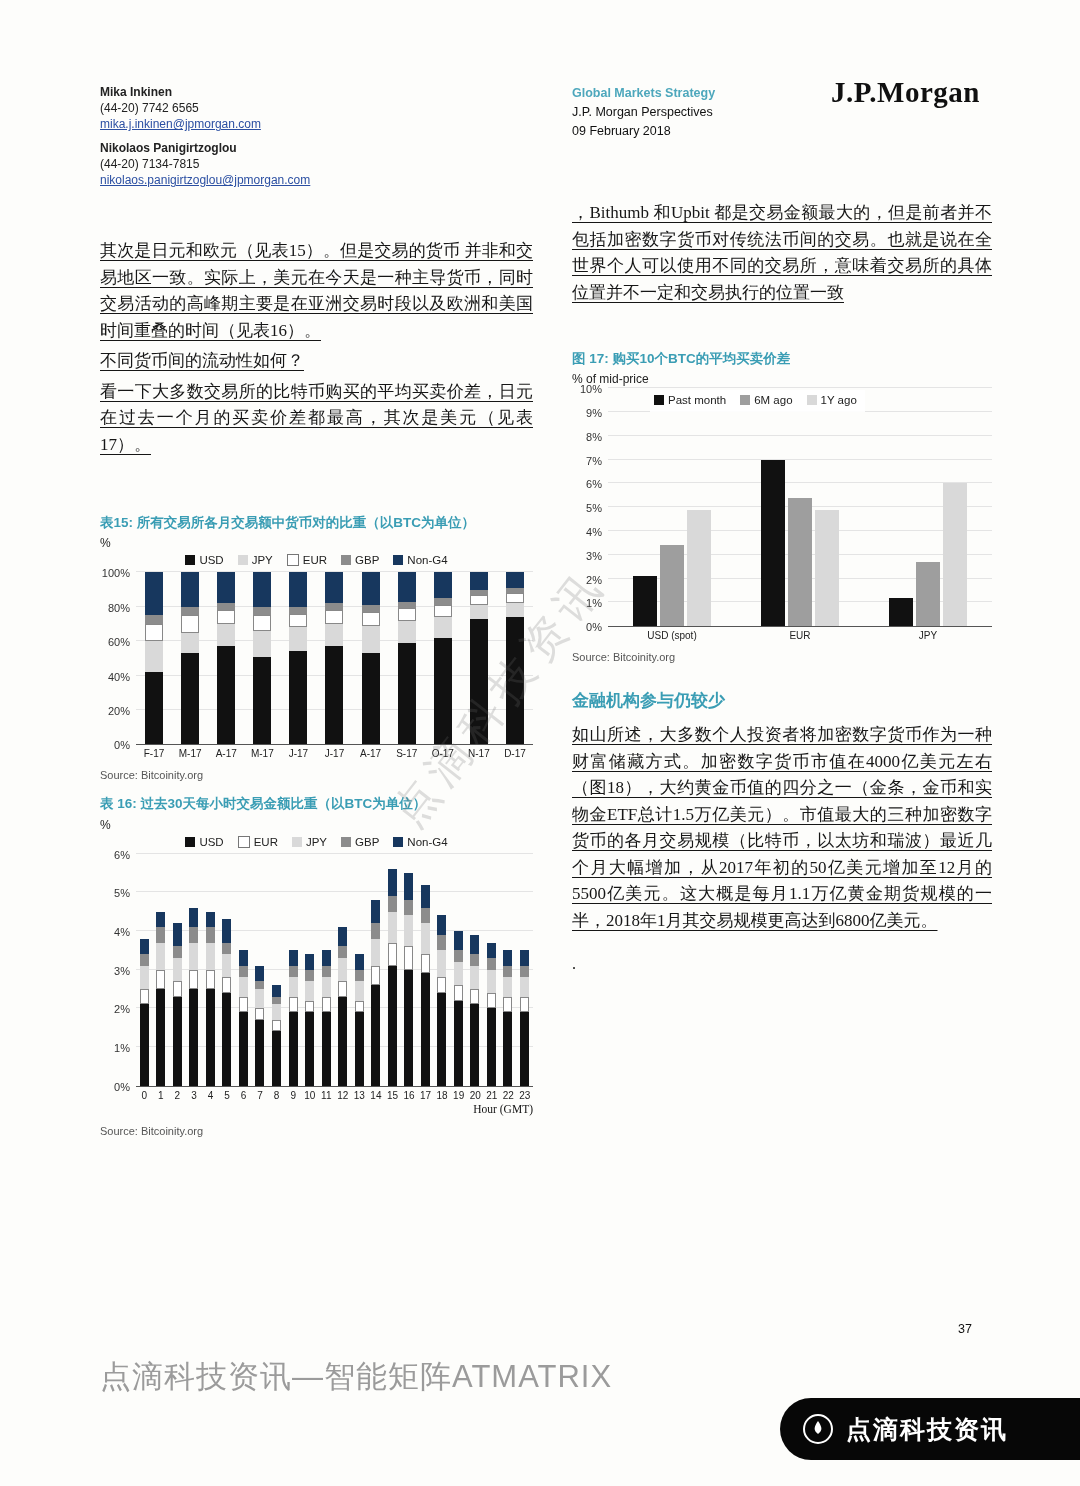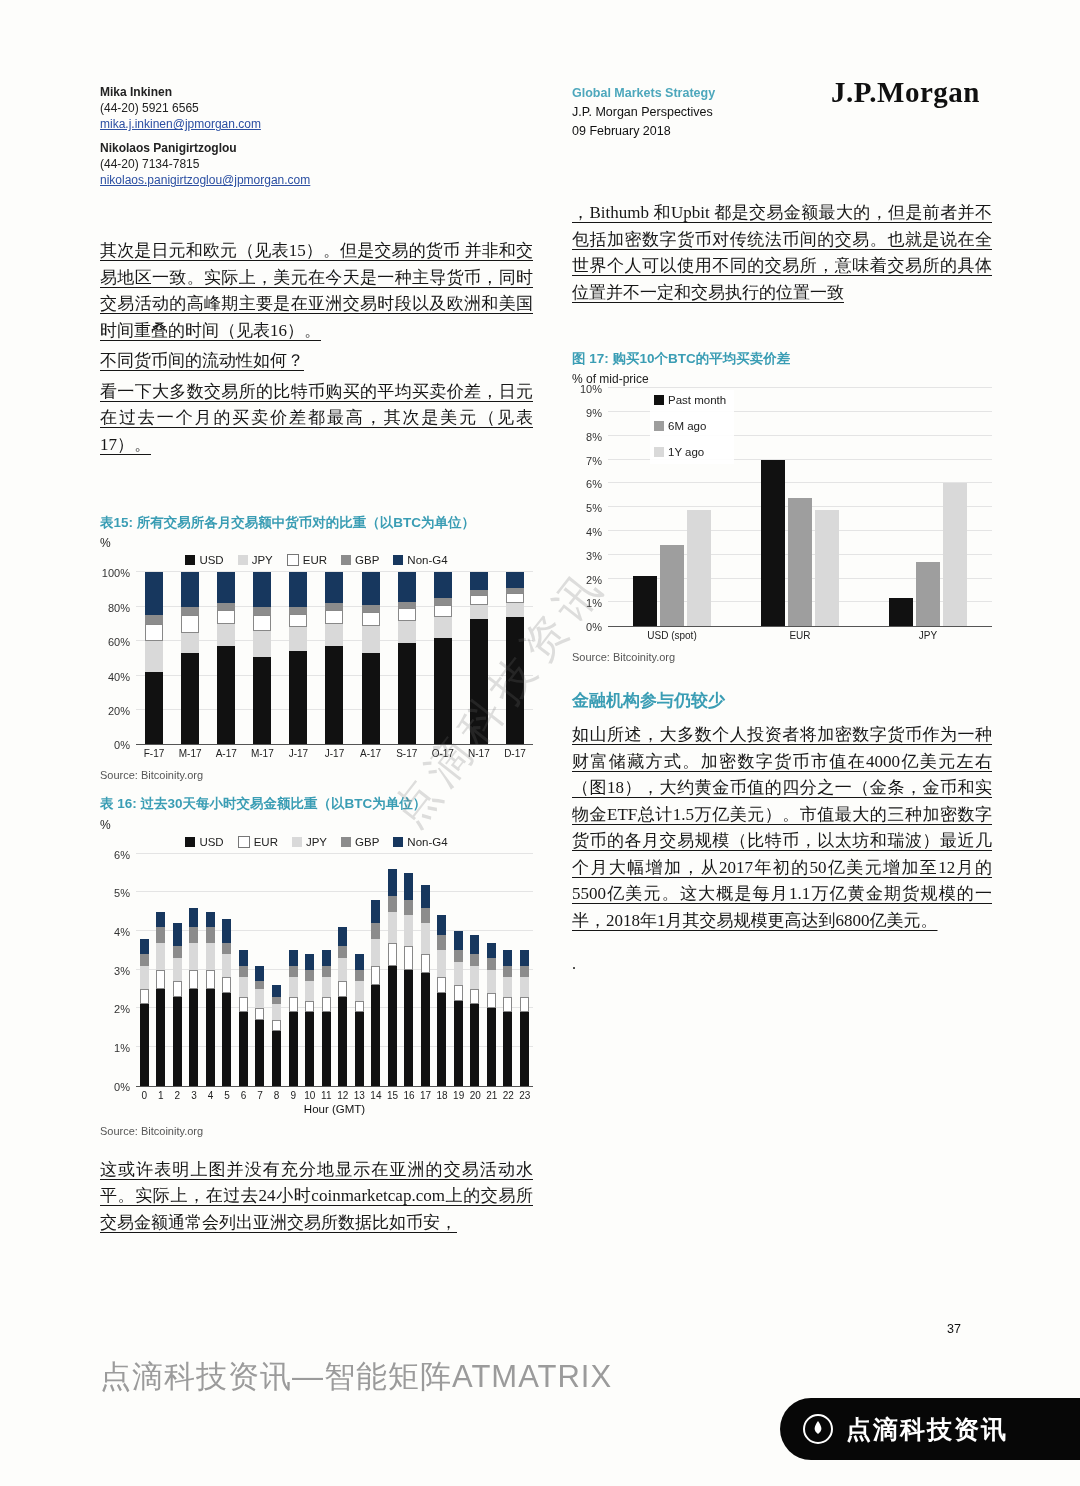--- a/index.html
+++ b/index.html
@@ -29,58 +29,58 @@
   .dot-line{font-size:16px;margin-top:18px;text-decoration:none;}
 
   
   .chart{margin-top:30px;font-family:"Liberation Sans","DejaVu Sans",sans-serif;}
   .chart-title{color:#3a9db4;font-weight:bold;font-size:13.5px;line-height:1.35;margin-bottom:4px;}
   .chart-unit{font-size:12px;color:#222;margin-bottom:2px;}
   .chart-subunit{font-size:12px;color:#222;margin-bottom:2px;}
   .legend{display:flex;justify-content:center;gap:14px;margin:4px 0 6px 0;font-size:11.5px;color:#222;}
   .lg-item{display:flex;align-items:center;gap:4px;}
   .sw{width:10px;height:10px;display:inline-block;}
-  .legend-inside{position:absolute;left:42px;top:2px;flex-direction:column;align-items:flex-start;
+  .legend-inside{position:absolute;left:42px;top:2px;flex-direction:row;align-items:flex-start;
                  background:rgba(255,255,255,0.92);padding:4px 8px 6px 4px;margin:0;z-index:3;}
   .plot-wrap{display:flex;align-items:flex-end;}
   .yaxis{position:relative;width:36px;flex:none;}
   .ytick{position:absolute;right:6px;font-size:11px;color:#333;white-space:nowrap;}
   .plot{flex:1;position:relative;border-bottom:1px solid #555;}
   .gridline{position:absolute;left:0;right:0;height:1px;background:#e4e4e4;}
   .bars{position:absolute;left:0;right:0;top:0;bottom:0;display:flex;align-items:flex-end;
         justify-content:space-around;z-index:2;}
   .bar{display:flex;flex-direction:column-reverse;}
   .group{display:flex;align-items:flex-end;gap:3px;}
   .xaxis{display:flex;margin-left:36px;margin-top:3px;}
   .xtick{flex:1;text-align:center;font-size:10px;color:#222;white-space:nowrap;}
-  .xlabel{margin-left:36px;text-align:center;font-size:11.5px;color:#111;margin-top:2px;}
+  .xlabel{margin-left:36px;text-align:right;font-size:11.5px;color:#111;margin-top:2px;font-family:Liberation Serif, serif;}
   .chart-source{font-size:11px;color:#555;margin-top:10px;}
 
   
   .wm-diagonal{position:absolute;left:315px;top:610px;width:460px;transform:rotate(-52deg);
       font-size:44px;letter-spacing:8px;color:rgba(110,110,110,0.22);pointer-events:none;
       font-family:"Liberation Sans","DejaVu Sans",sans-serif;z-index:5;}
-  .page-number{position:absolute;right:119px;top:1322px;font-family:"Liberation Sans","DejaVu Sans",sans-serif;
+  .page-number{position:absolute;right:108px;top:1322px;font-family:"Liberation Sans","DejaVu Sans",sans-serif;
       font-size:12.5px;color:#111;}
   .footer-wm{position:absolute;left:100px;top:1356px;font-family:"Liberation Sans","DejaVu Sans",sans-serif;
       font-size:31px;color:#9b9b9b;letter-spacing:1px;}
   .footer-banner{position:absolute;right:0;top:1398px;width:300px;height:62px;background:#070707;
       border-radius:34px 0 0 34px;display:flex;align-items:center;gap:10px;padding-left:20px;
       box-sizing:border-box;color:#fff;}
   .banner-text{font-family:"Liberation Sans","DejaVu Sans",sans-serif;font-size:25px;font-weight:bold;
       letter-spacing:2px;}
 </style>
 </head>
 <body>
 
 <div id="page">
 
   <div class="contact" style="left:100px;top:84px;">
     <div class="c-name">Mika Inkinen</div>
-    <div class="c-phone">(44-20) 5921 6565</div>
+    <div class="c-phone">(44-20) 7742 6565</div>
     <div class="c-email">mika.j.inkinen@jpmorgan.com</div>
   </div>
   <div class="contact" style="left:100px;top:140px;">
     <div class="c-name">Nikolaos Panigirtzoglou</div>
     <div class="c-phone">(44-20) 7134-7815</div>
     <div class="c-email">nikolaos.panigirtzoglou@jpmorgan.com</div>
   </div>
 
   <div class="pubblock">
     <div class="pub-strategy">Global Markets Strategy</div>
@@ -473,21 +473,20 @@
             <div class="xtick">20</div>
             <div class="xtick">21</div>
             <div class="xtick">22</div>
             <div class="xtick">23</div>
           </div>
           <div class="xlabel">Hour (GMT)</div>
         </div>
       <div class="chart-source">Source: Bitcoinity.org</div>
     </div>
 
-    <p class="para" style="margin-top:20px;">这或许表明上图并没有充分地显示在亚洲的交易活动水平。实际上，在过去24小时coinmarketcap.com上的交易所交易金额通常会列出亚洲交易所数据比如币安，</p>
   </div>
 
   <div class="col-right">
     <p class="para">，Bithumb 和Upbit 都是交易金额最大的，但是前者并不包括加密数字货币对传统法币间的交易。也就是说在全世界个人可以使用不同的交易所，意味着交易所的具体位置并不一定和交易执行的位置一致</p>
 
     <div class="chart" style="margin-top:44px;">
       <div class="chart-title">图 17: 购买10个BTC的平均买卖价差</div>
       <div class="chart-subunit">% of mid-price</div>
       <div class="chart-canvas">
           <div class="plot-wrap">

